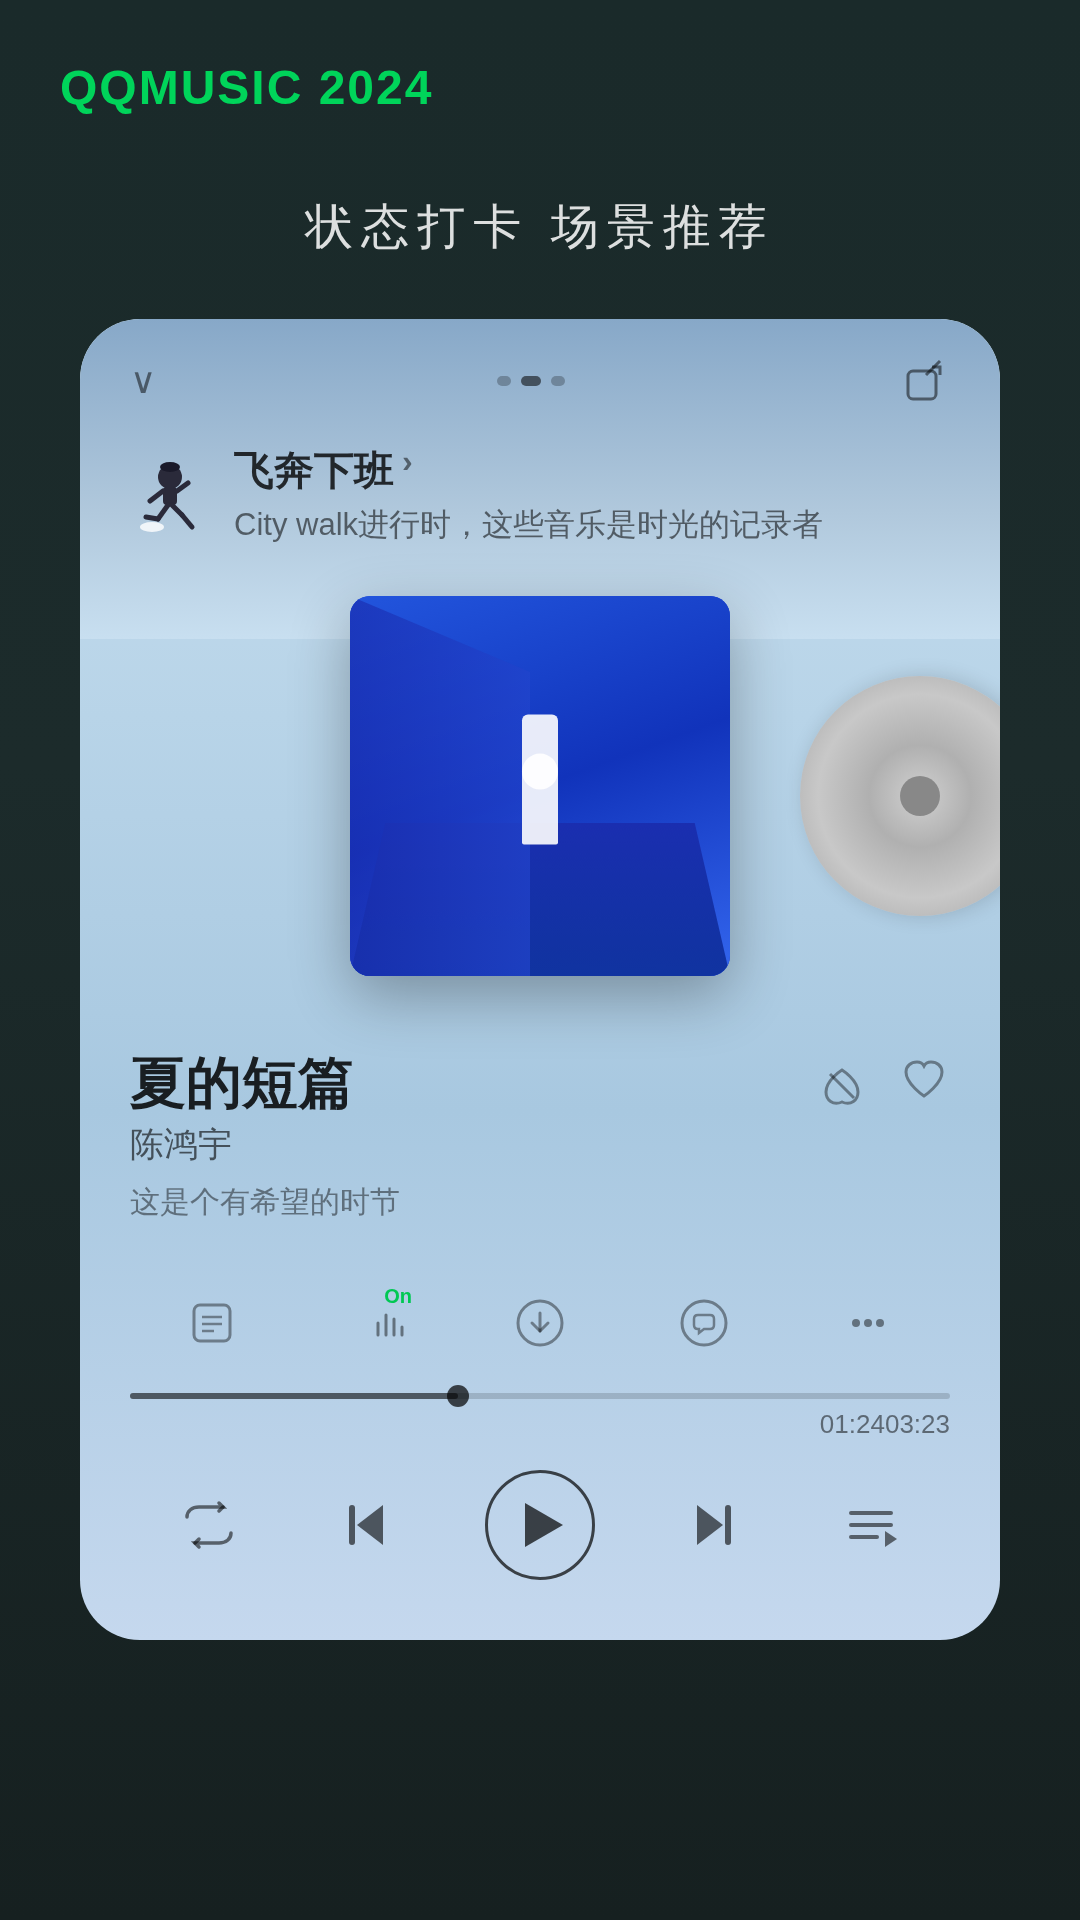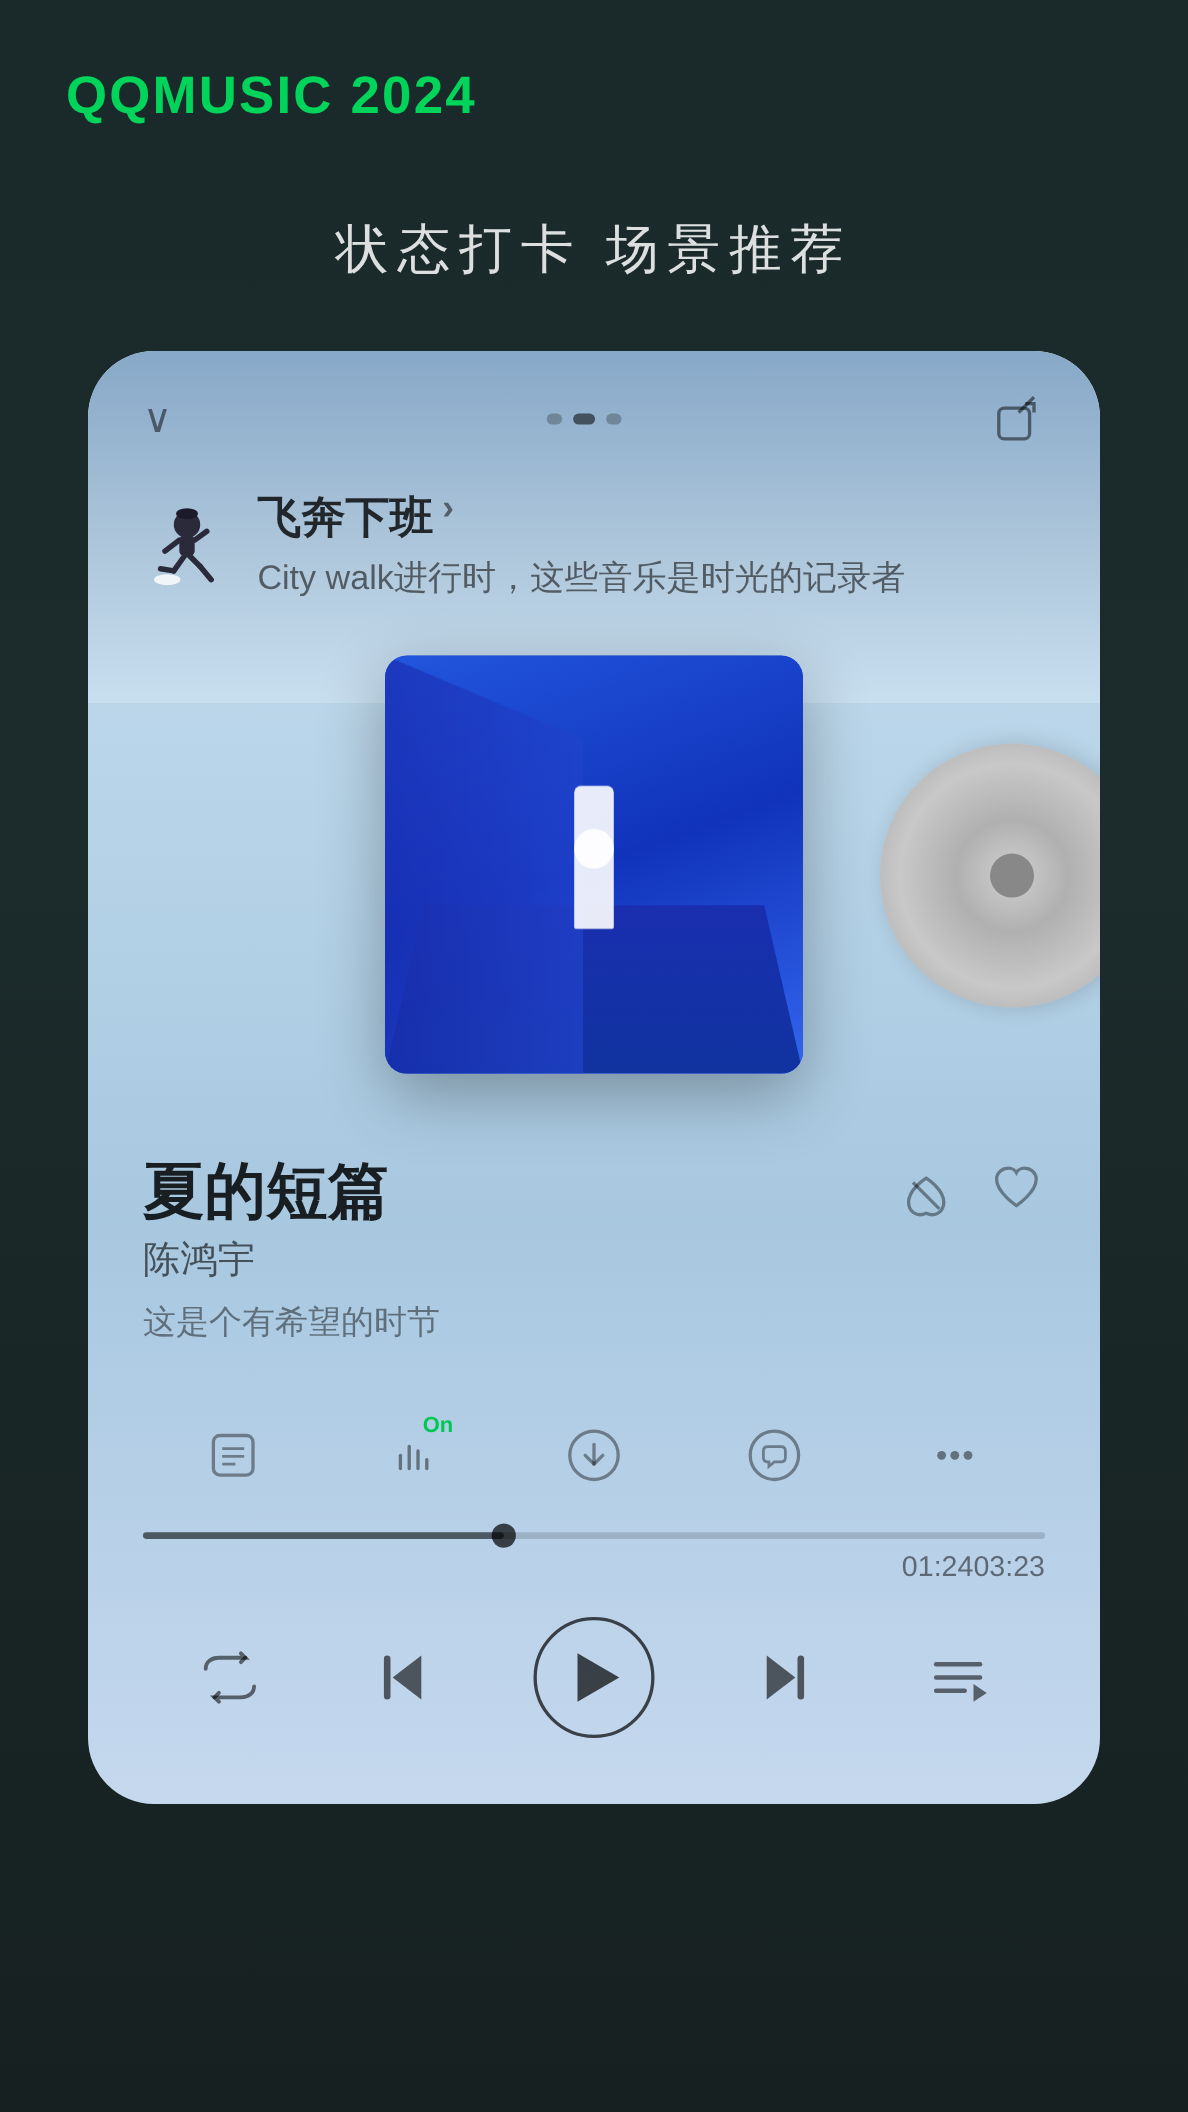--- a/index.html
+++ b/index.html
@@ -422,21 +422,21 @@
 
     <div class="ctrl-btn">
       <svg width="52" height="52" viewBox="0 0 52 52" fill="none">
         <rect x="8" y="8" width="36" height="36" rx="6" stroke="rgba(0,0,0,0.4)" stroke-width="3" fill="none"></rect>
         <line x1="16" y1="20" x2="36" y2="20" stroke="rgba(0,0,0,0.4)" stroke-width="2.5"></line>
         <line x1="16" y1="27" x2="36" y2="27" stroke="rgba(0,0,0,0.4)" stroke-width="2.5"></line>
         <line x1="16" y1="34" x2="28" y2="34" stroke="rgba(0,0,0,0.4)" stroke-width="2.5"></line>
       </svg>
     </div>
 
-    <div class="ctrl-btn" style="position:relative;">
+    <div class="ctrl-btn" style="position:relative;align-items:flex-end;">
       <svg width="52" height="52" viewBox="0 0 52 52" fill="none">
         <line x1="14" y1="38" x2="14" y2="26" stroke="rgba(0,0,0,0.45)" stroke-width="3" stroke-linecap="round"></line>
         <line x1="22" y1="38" x2="22" y2="18" stroke="rgba(0,0,0,0.45)" stroke-width="3" stroke-linecap="round"></line>
         <line x1="30" y1="38" x2="30" y2="22" stroke="rgba(0,0,0,0.45)" stroke-width="3" stroke-linecap="round"></line>
         <line x1="38" y1="38" x2="38" y2="30" stroke="rgba(0,0,0,0.45)" stroke-width="3" stroke-linecap="round"></line>
       </svg>
       <span style="position:absolute;top:2px;right:4px;font-size:20px;color:#00c853;font-weight:600;">On</span>
     </div>
 
     <div class="ctrl-btn">

